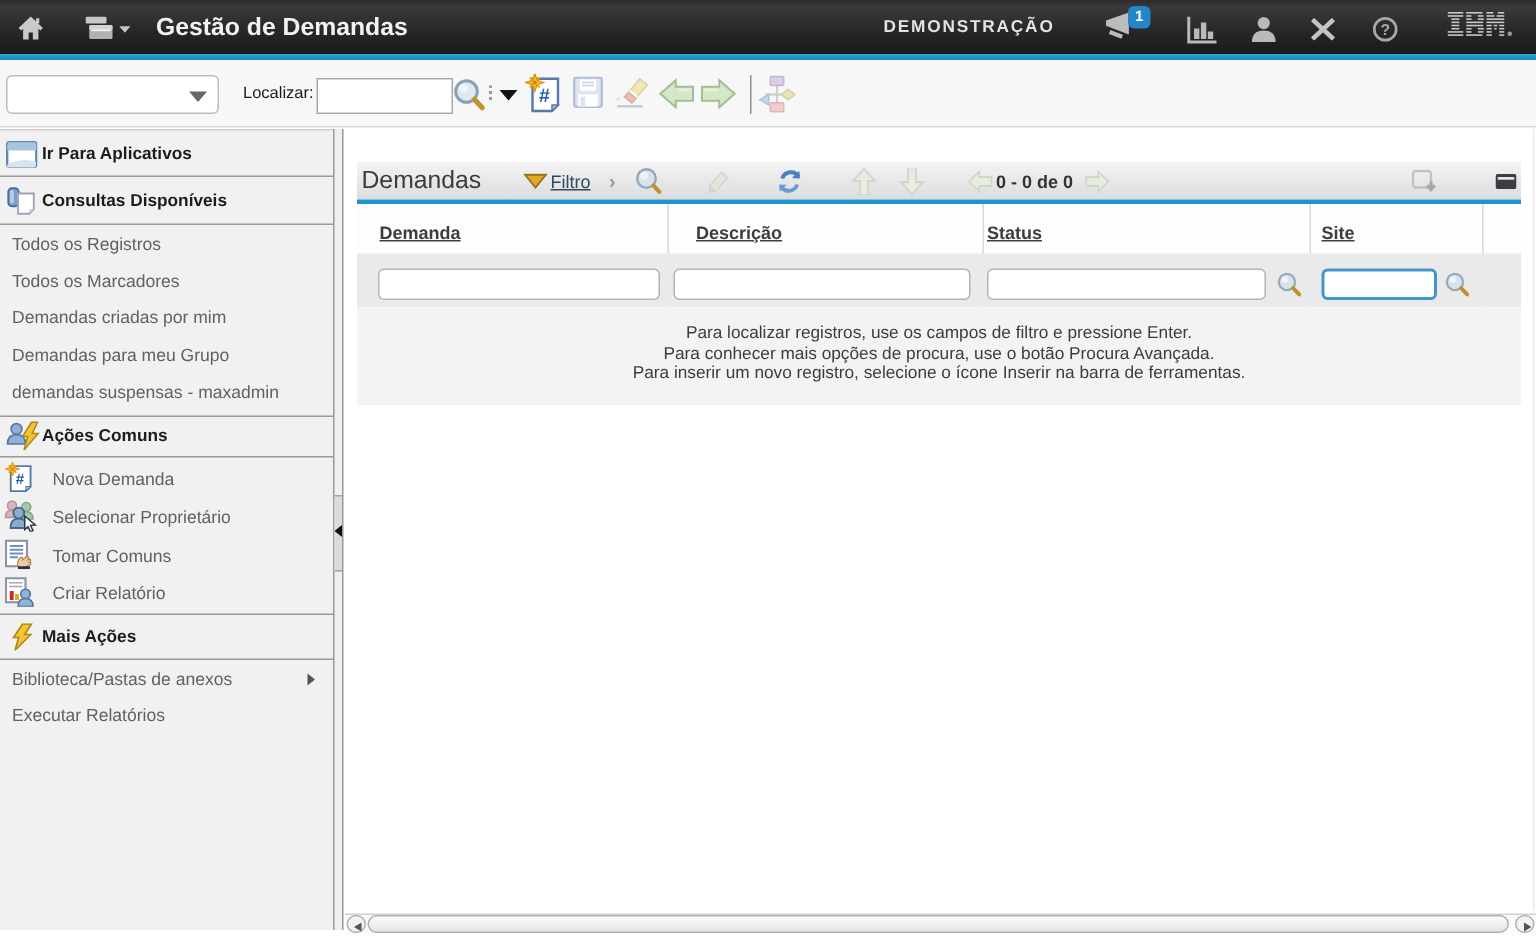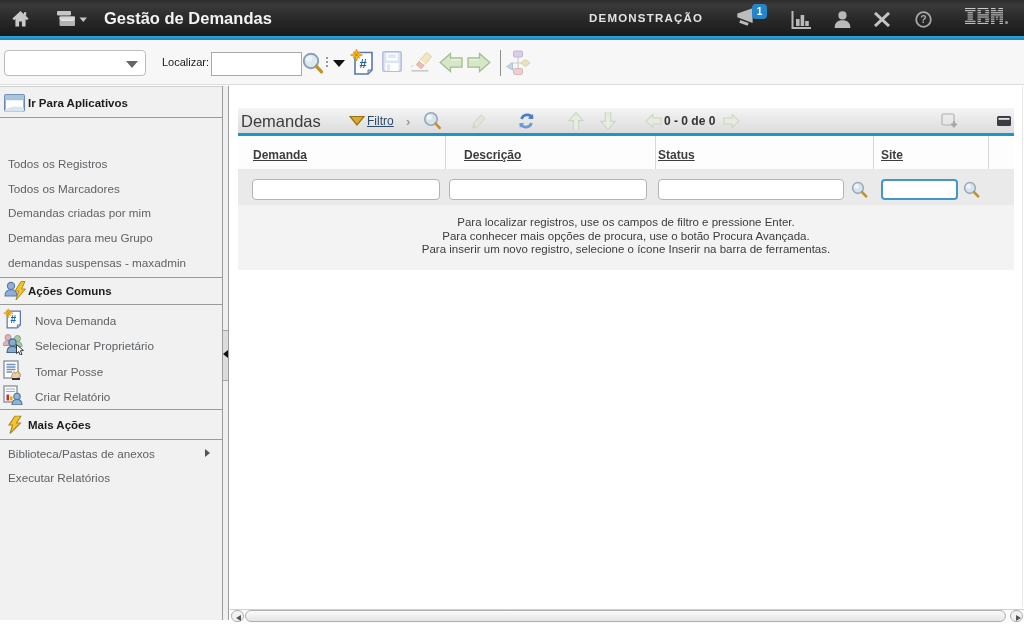--- a/index.html
+++ b/index.html
@@ -242,20 +242,29 @@
 
   <div id="sidebar" class="abs">
     <div class="sbhead" style="top:2px;height:29px;">
       <svg width="21" height="18" viewBox="0 0 21 18">
         <rect x="0.8" y="0.8" width="19.4" height="16.4" rx="1.5" fill="#fff" stroke="#6484b4" stroke-width="1.6"></rect>
         <path d="M0.8 2.3 a1.5 1.5 0 0 1 1.5 -1.5 h16.4 a1.5 1.5 0 0 1 1.5 1.5 v4 h-19.4 Z" fill="#a8c4e0"></path>
         <path d="M2 15 a16 10 0 0 1 18 -1 v2.2 a1.5 1.5 0 0 1 -1.5 1.5 h-16.4 a1.5 1.5 0 0 1 -1.5 -1.5 Z" fill="#d8e4f0"></path>
       </svg>
       <span class="t">Ir Para Aplicativos</span>
       </div>
+    <div class="sbhead" style="top:31px;height:32px;">
+      <svg width="21" height="21" viewBox="0 0 21 21">
+        <rect x="1.5" y="2" width="7" height="12" rx="2.4" fill="#7ca0cc" stroke="#4c6c9c" stroke-width="1.2"></rect>
+        <rect x="2.8" y="3.2" width="2.4" height="9" rx="1.2" fill="#b8d0e8"></rect>
+        <path d="M8 5.5 H18.5 V16 L15.5 19 H8 Z" fill="#fff" stroke="#9aa4b4" stroke-width="1.2"></path>
+        <path d="M18.5 16 H15.5 V19 Z" fill="#c8ccd4"></path>
+      </svg>
+      <span class="t">Consultas Disponíveis</span>
+      </div>
     <div class="sbitem" style="top:76px;">Todos os Registros</div>
     <div class="sbitem" style="top:101px;">Todos os Marcadores</div>
     <div class="sbitem" style="top:125px;">Demandas criadas por mim</div>
     <div class="sbitem" style="top:150px;">Demandas para meu Grupo</div>
     <div class="sbitem" style="top:175px;">demandas suspensas - maxadmin</div>
     <div class="sbhead" style="top:190px;height:28px;border-top:1px solid #9a9a9a;">
       <svg width="23" height="21" viewBox="0 0 23 21">
         <circle cx="7" cy="5.5" r="3.6" fill="#90b0d8" stroke="#5878a8" stroke-width="1.1"></circle>
         <path d="M1 15.5 C1 10.8 3.6 9.2 7 9.2 C10.4 9.2 13 10.8 13 15.5 Z" fill="#90b0d8" stroke="#5878a8" stroke-width="1.1"></path>
         <path d="M17 1 L11 10.5 H14.5 L12 19.5 L21.5 8.5 H17.5 L21 1 Z" fill="#f2c430" stroke="#b08818" stroke-width="1"></path>
@@ -283,21 +292,21 @@
         <path d="M13.5 11.5 L20.5 17.5 L17.4 17.8 L19 21.3 L17.2 22 L15.7 18.6 L13.5 20.6 Z" fill="#fff" stroke="#303850" stroke-width="1"></path>
       </svg></div>
     <div class="sbitem2" style="top:258px;">Selecionar Proprietário</div>
     <div class="aicon" style="top:284px;">
       <svg width="20" height="20" viewBox="0 0 20 20">
         <rect x="1" y="1" width="14" height="17" fill="#fff" stroke="#8a94a4" stroke-width="1.4"></rect>
         <path d="M3.5 4.5 H12.5 M3.5 7 H12.5 M3.5 9.5 H12.5 M3.5 12 H9" stroke="#7090c0" stroke-width="1.3"></path>
         <path d="M9.5 13.5 c1.5 -2.5 3 -1.5 2.6 0.2 l2.2 -1.8 c1.4 -0.8 2.4 0.4 1.4 1.6 c1.6 -0.6 2.4 0.8 1 1.8 c1.2 0 1.2 1.6 -0.4 2.2 l-3.4 1.4 h-2.8 c-1.4 -0.6 -2 -2.4 -0.6 -5.4 Z" fill="#f0cca4" stroke="#b08850" stroke-width="0.9"></path>
         <rect x="9" y="18" width="8" height="2" fill="#283048"></rect>
       </svg></div>
-    <div class="sbitem2" style="top:284px;">Tomar Posse</div>
+    <div class="sbitem2" style="top:284px;">Tomar Comuns</div>
     <div class="aicon" style="top:309px;">
       <svg width="20" height="20" viewBox="0 0 20 20">
         <rect x="1" y="1" width="13" height="16" fill="#fff" stroke="#8a94a4" stroke-width="1.4"></rect>
         <path d="M3 4 H12 M3 6.5 H12" stroke="#a0a8b8" stroke-width="1.1"></path>
         <rect x="3.5" y="9.5" width="2.6" height="6" fill="#c43028"></rect>
         <rect x="7" y="11.5" width="2.6" height="4" fill="#e8a818"></rect>
         <circle cx="14" cy="11.5" r="3.2" fill="#90b4d8" stroke="#50749c" stroke-width="1.1"></circle>
         <path d="M9 19.8 C9 15.8 11.2 14.5 14 14.5 C16.8 14.5 19 15.8 19 19.8 Z" fill="#90b4d8" stroke="#50749c" stroke-width="1.1"></path>
       </svg></div>
     <div class="sbitem2" style="top:309px;">Criar Relatório</div>

